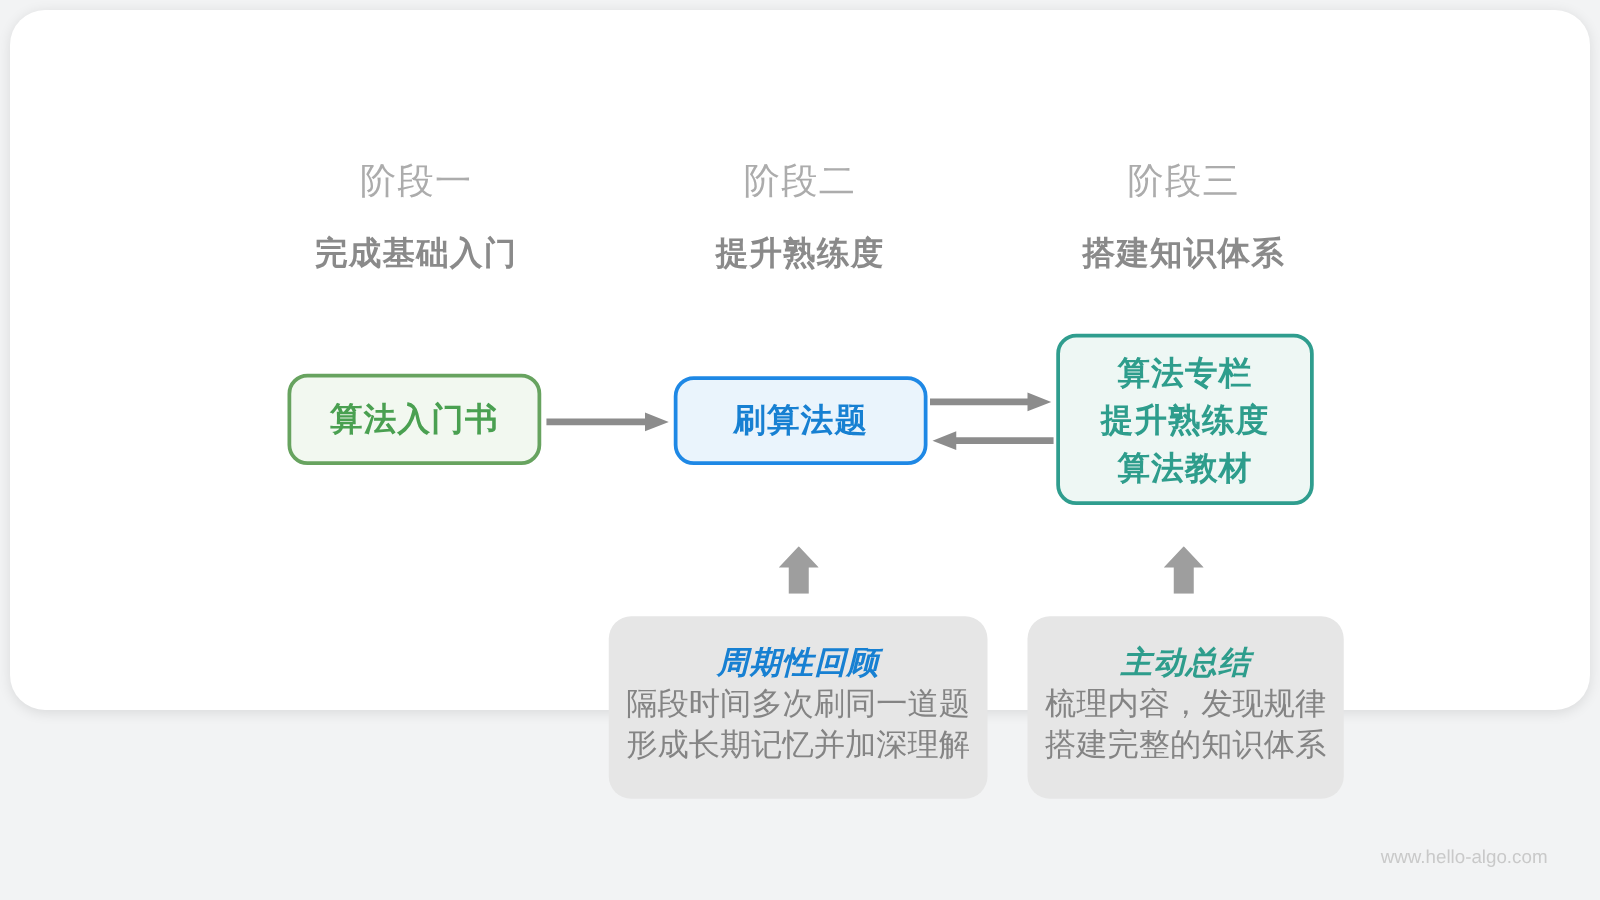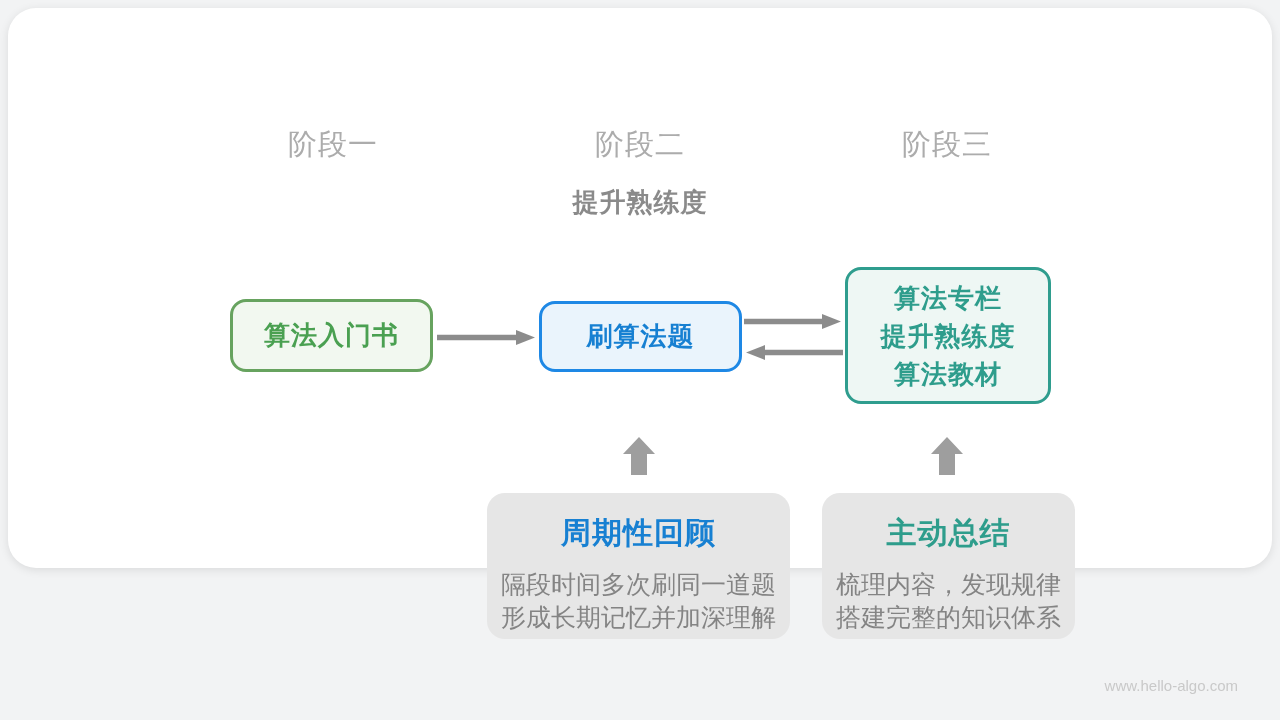--- a/index.html
+++ b/index.html
@@ -37,44 +37,46 @@
   .box-teal{left:845px;top:267px;width:206px;height:137px;
     border-color:var(--teal-border);background:var(--teal-bg);color:var(--teal-text);
     flex-direction:column;line-height:38px;}
   .arrow-svg{position:absolute;display:block;}
   .note-box{
     position:absolute;top:493px;height:146px;border-radius:18px;
     background:var(--note-bg);text-align:center;padding-top:20px;
   }
   .note-left{left:487px;width:303px;}
   .note-right{left:822px;width:253px;}
-  .note-title{font-size:30px;font-weight:bold;letter-spacing:1px;}
+  .note-title{font-size:25px;font-weight:bold;letter-spacing:1px;font-style:italic;}
   .note-title.blue{color:var(--blue-text);}
   .note-title.teal{color:var(--teal-text);text-align:center;}
-  .note-desc{margin-top:14px;font-size:25px;line-height:33px;color:var(--note-text);}
+  .note-desc{margin-top:2px;font-size:25px;line-height:33px;color:var(--note-text);font-family:Liberation Mono, monospace;}
   .watermark{
     position:absolute;right:42px;top:677px;font-size:15px;
     font-family:Liberation Sans, sans-serif;color:var(--watermark);
   }
 </style>
 </head>
 <body>
 
 <div class="stage-canvas">
   <div class="card"></div>
 
   <div class="col-header" style="left:173px;top:125px;">
     <div class="stage-label">阶段一</div>
+    <div class="stage-sub">完成基础入门</div>
   </div>
   <div class="col-header" style="left:480px;top:125px;">
     <div class="stage-label">阶段二</div>
     <div class="stage-sub">提升熟练度</div>
   </div>
   <div class="col-header" style="left:787px;top:125px;">
     <div class="stage-label">阶段三</div>
+    <div class="stage-sub">搭建知识体系</div>
   </div>
 
   <div class="flow-box box-green">
     <span>算法入门书</span>
   </div>
   <div class="flow-box box-blue">
     <span>刷算法题</span>
   </div>
   <div class="flow-box box-teal">
     <span>算法专栏</span>

